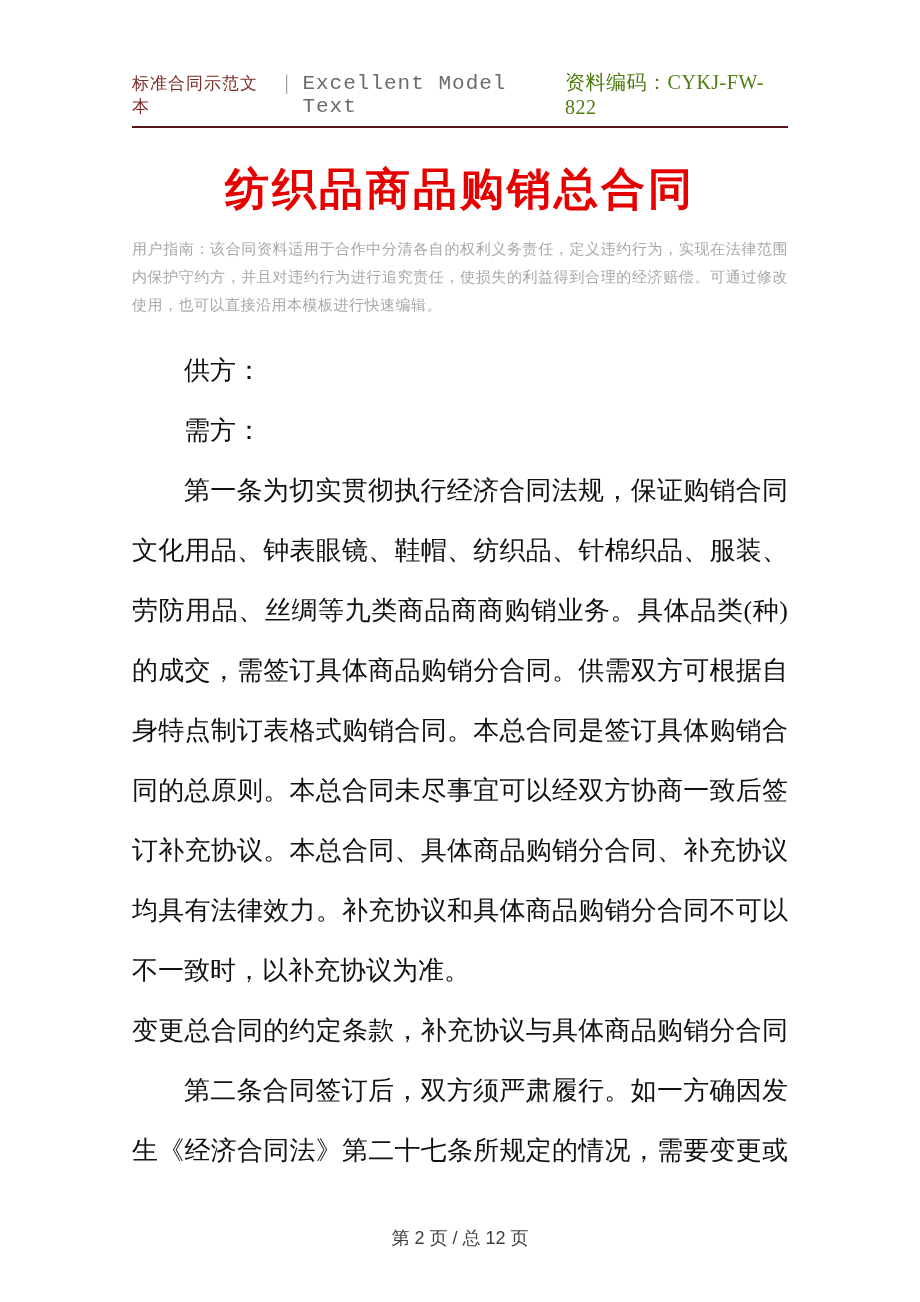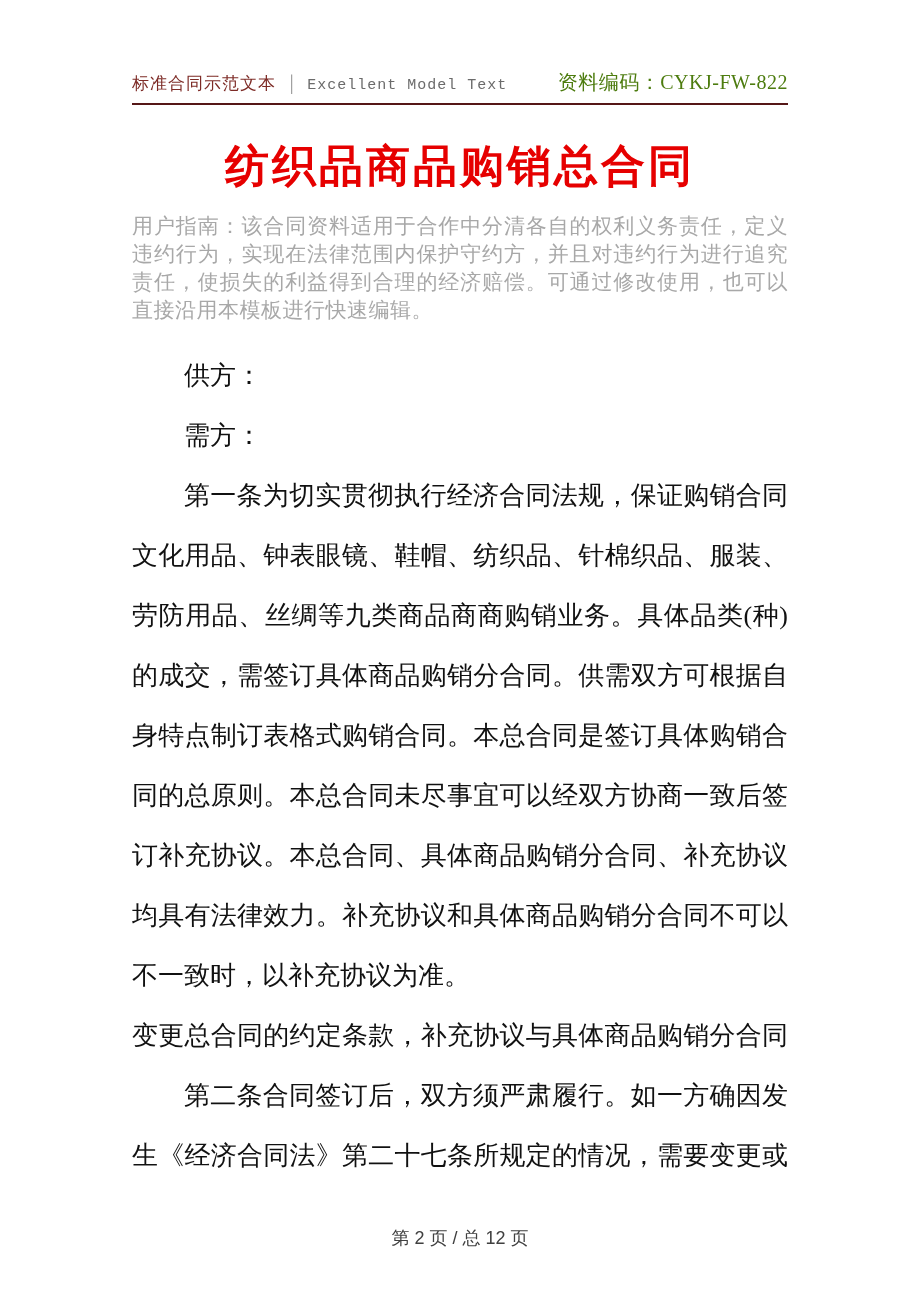--- a/index.html
+++ b/index.html
@@ -20,37 +20,37 @@
     padding-bottom: 7px;
     border-bottom: 2px solid #551717;
     display: flex;
     justify-content: space-between;
     align-items: baseline;
     font-size: 17px;
   }
   .header-left { display: flex; align-items: baseline; }
   .brand-cn { color: #7d2b26; letter-spacing: 1px; margin-top: 20px; }
   .brand-divider { color: #9a9a9a; margin: 0 10px; font-size: 16px; }
-  .brand-en { color: #6b6b6b; font-family: "Liberation Mono", "DejaVu Sans Mono", monospace; font-size: 15px; letter-spacing: 1px; }
+  .brand-en { color: #6b6b6b; font-family: "Liberation Mono", "DejaVu Sans Mono", monospace; font-size: 21px; letter-spacing: 1px; }
   .doc-code { color: #4d7c0f; font-size: 20px; letter-spacing: 0.5px; }
   
   .doc-title {
     margin-top: 32px;
     text-align: center;
     color: #e60000;
     font-size: 44px;
     font-weight: 700;
     font-family: "Liberation Sans", "DejaVu Sans", sans-serif;
     letter-spacing: 3px;
   }
   
   .guide {
     margin: 16px 132px 0;
     color: #a8a8a8;
-    font-size: 21px;
+    font-size: 15px;
     line-height: 28px;
     text-align: justify;
     font-family: "Liberation Sans", "DejaVu Sans", sans-serif;
     letter-spacing: 0.5px;
   }
   
   .body-text {
     margin: 22px 132px 0;
     width: 656px;
     color: #111111;

